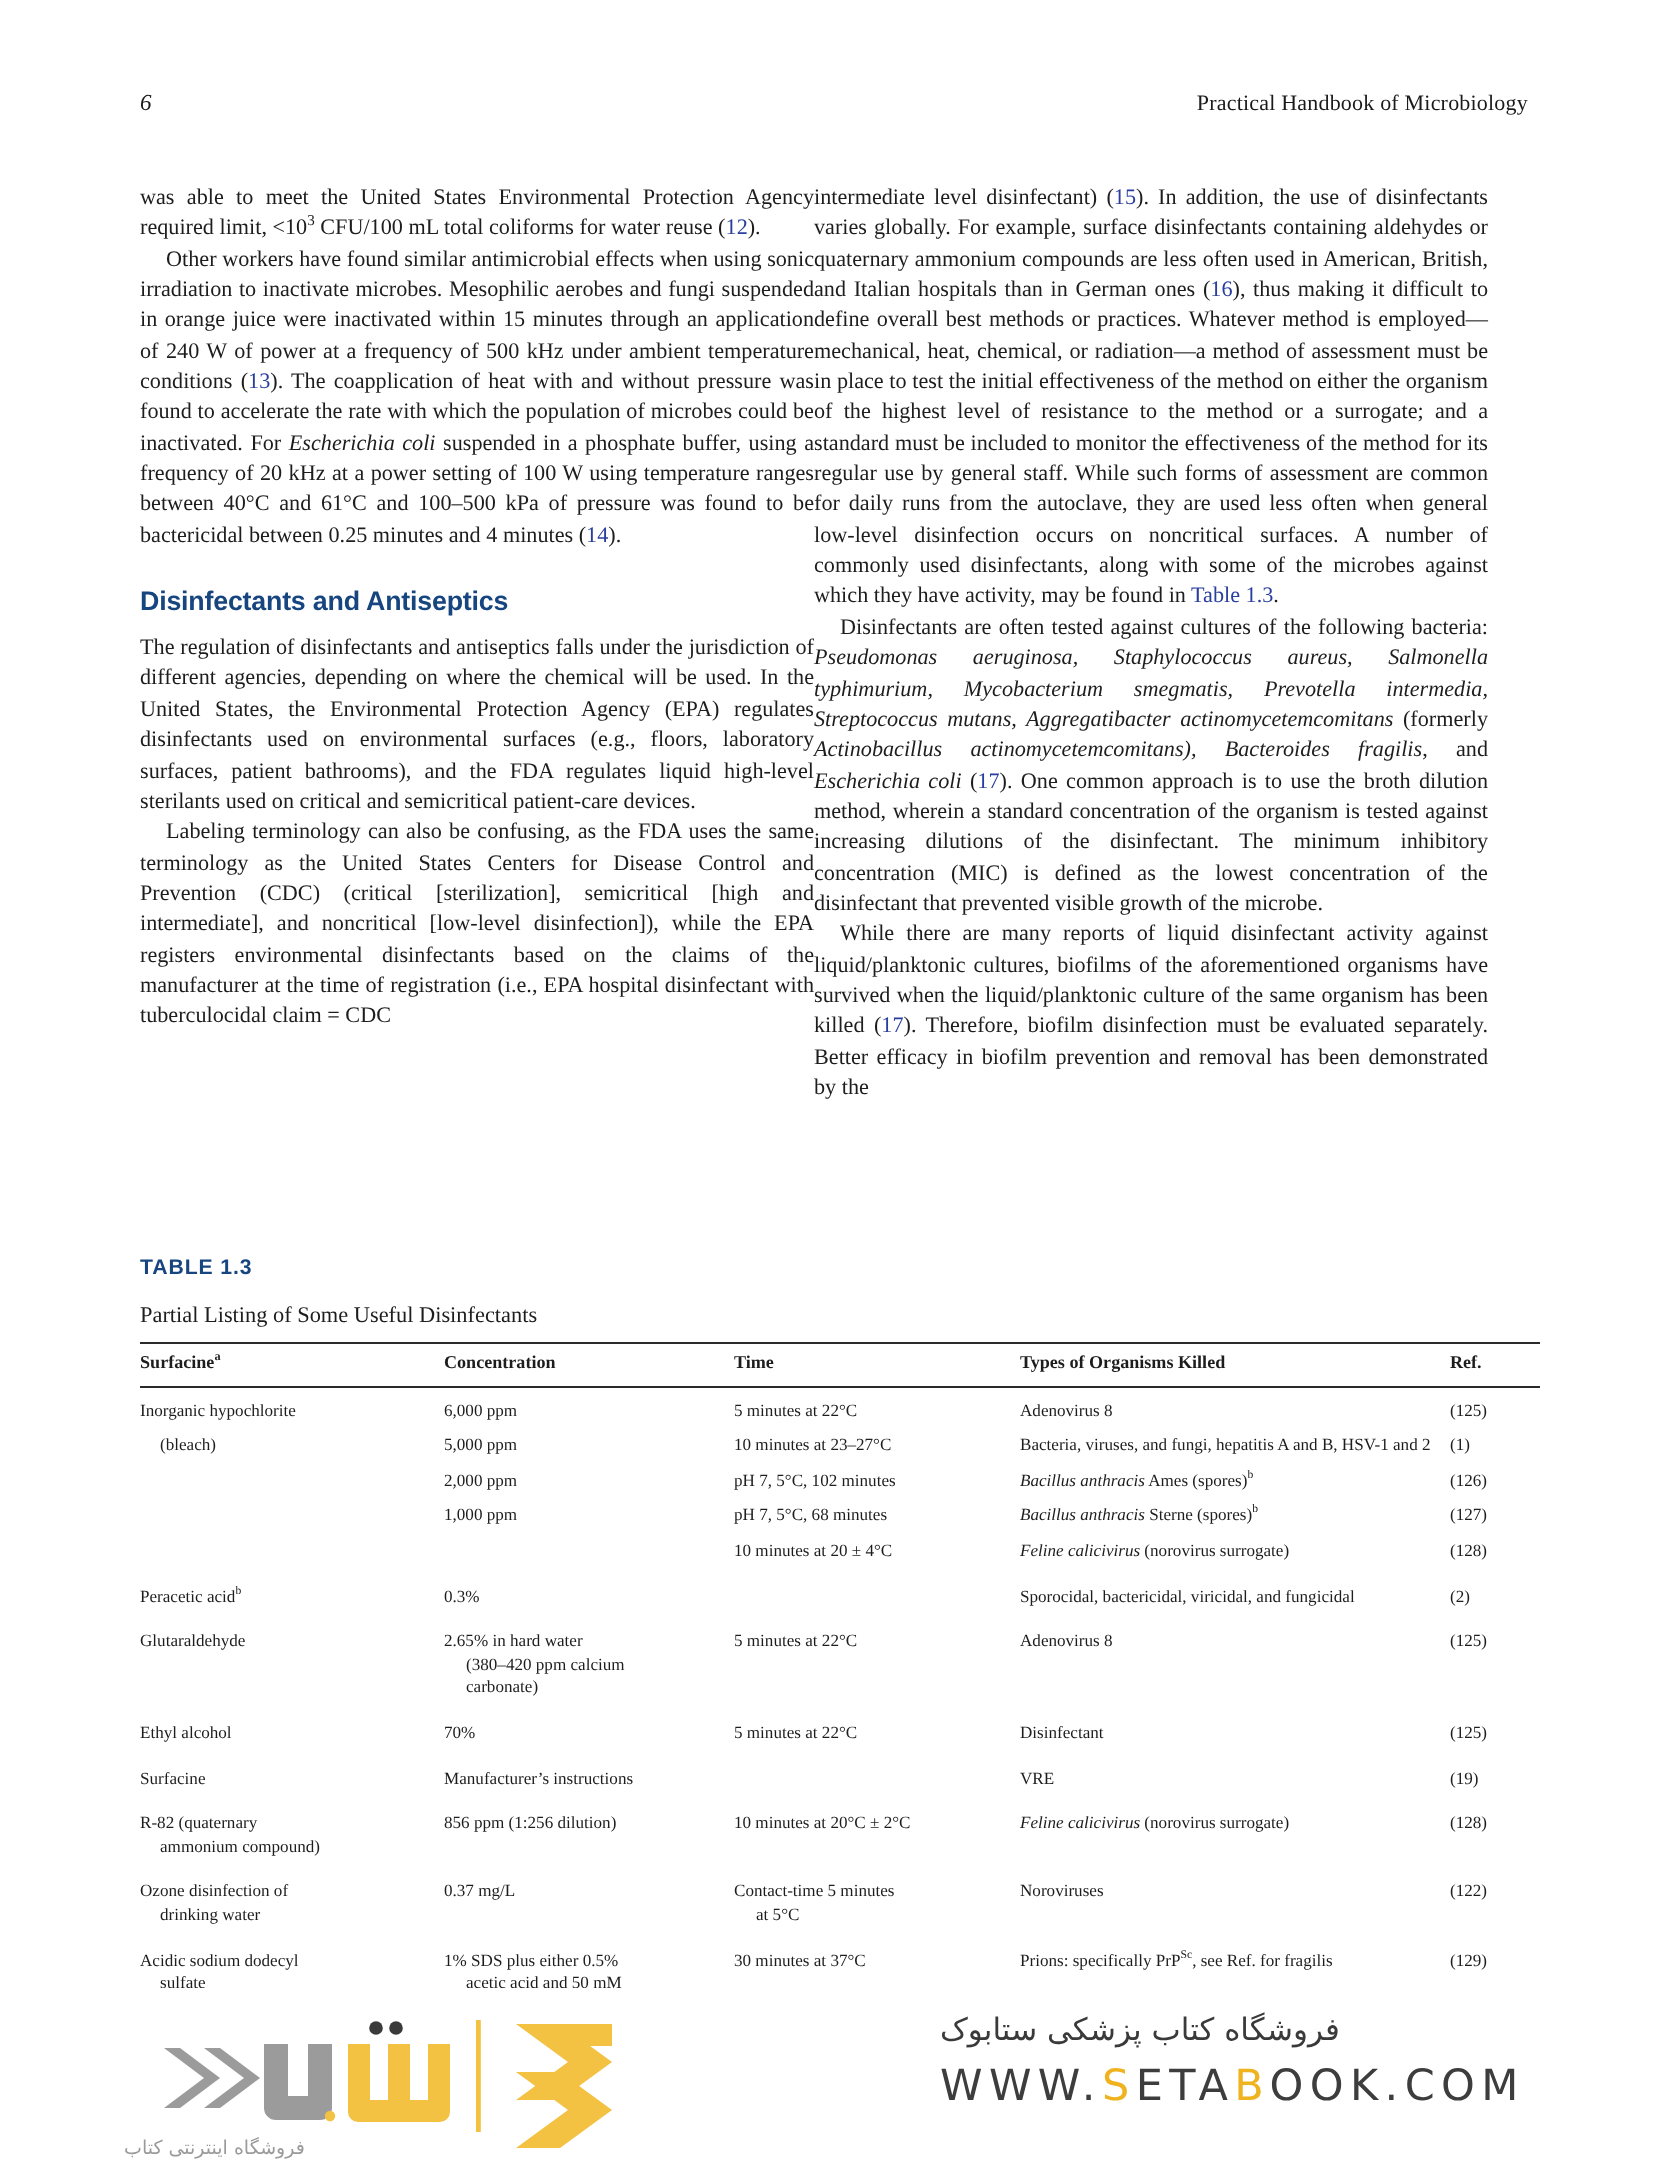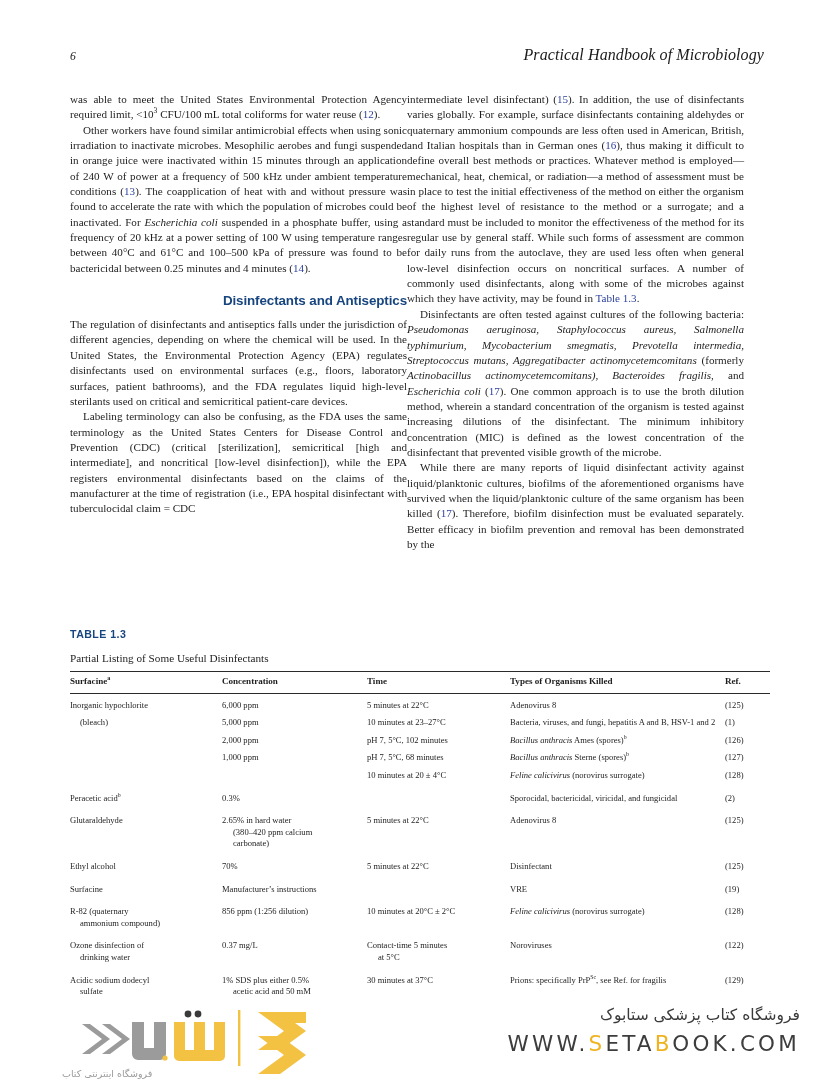--- a/index.html
+++ b/index.html
@@ -30,22 +30,21 @@
     align-items: baseline;
     justify-content: space-between;
   }
   .folio {
     font-size: 11.5px;
     font-style: italic;
     letter-spacing: .2px;
     color: #1a1a1a;
   }
   .runtitle {
-    font-size: 16px;
-    font-style: italic;
+    font-size: 11px;
     color: #1a1a1a;
     letter-spacing: .1px;
     margin-left: 26px;
   }
 
   
   .body-cols {
     position: absolute;
     left: 70px; top: 92px;
     width: 700px;
@@ -69,21 +68,20 @@
 
   h2.secheading {
     margin: 0;
     padding-top: 17px;
     padding-bottom: 9px;
     font-family: "Liberation Sans", "DejaVu Sans", sans-serif;
     font-size: 13.4px;
     font-weight: bold;
     color: #17457f;
     letter-spacing: -.1px;
-    text-align: right;
   }
 
   
   .table-block {
     position: absolute;
     left: 70px; top: 628px;
     width: 700px;
   }
   .table-label {
     font-family: "Liberation Sans", "DejaVu Sans", sans-serif;
@@ -147,21 +145,21 @@
   }
   .wm-logo {
     position: absolute;
     left: 62px; top: 8px;
     width: 310px; height: 72px;
   }
   .wm-right {
     position: absolute;
     left: 470px; top: 12px;
     width: 330px;
-    text-align: right;
+    text-align: left;
   }
   .wm-fa {
     font-family: "DejaVu Sans", sans-serif;
     font-size: 15.5px;
     color: #3a3a3a;
     direction: rtl;
     letter-spacing: .2px;
     margin-bottom: 7px;
   }
   .wm-url {

